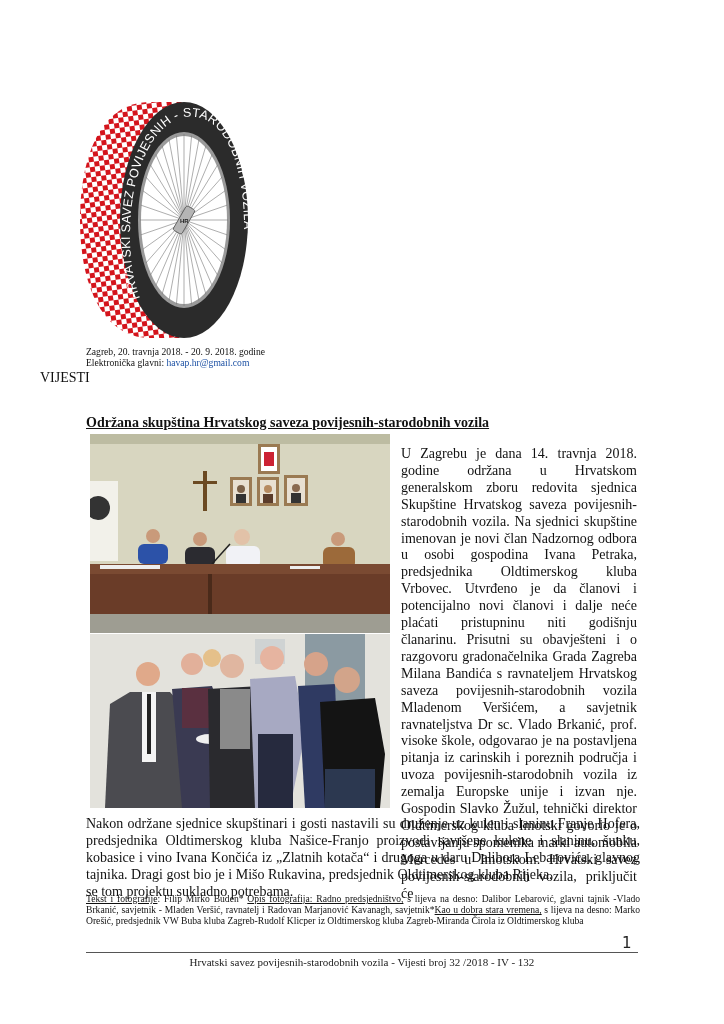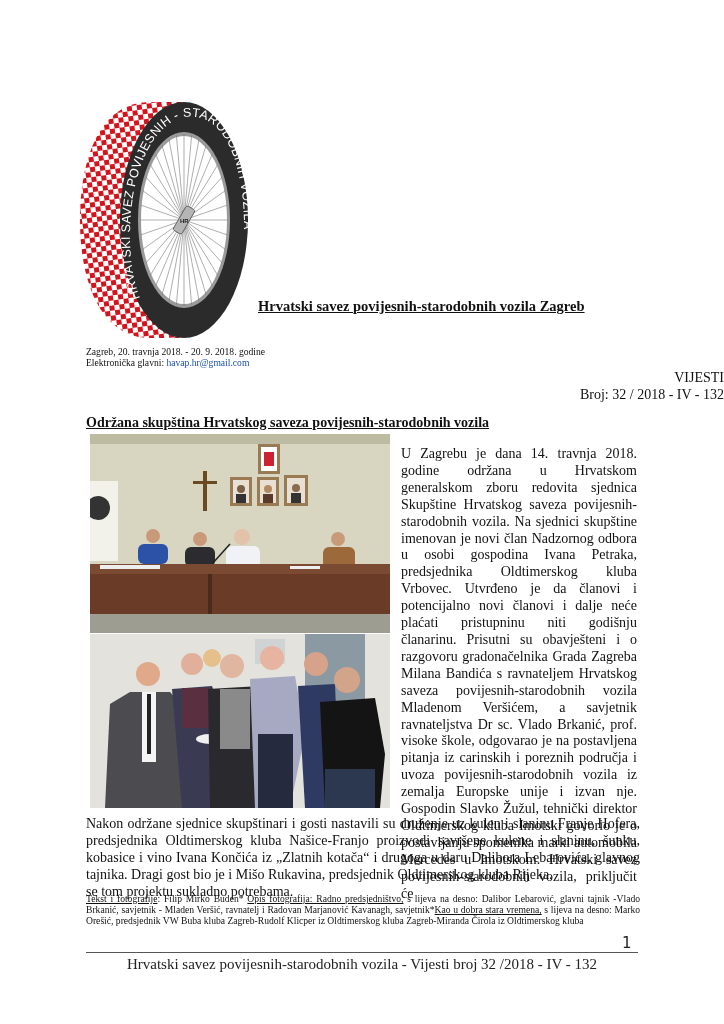--- a/index.html
+++ b/index.html
@@ -8,39 +8,39 @@
 
   
   #logo { left:80px; top:98px; width:170px; height:245px; }
 
   .org-title { left:258px; top:298px; font-size:14.5px; font-weight:bold; line-height:17px; }
   .org-title .l1 { text-decoration:underline; }
 
   .meta { left:86px; top:346px; font-size:9.6px; line-height:11px; }
   .meta a { color:#1a4fa3; }
 
-  .vijesti { left:0; width:724px; top:369px; text-align:right; font-size:14px; line-height:17px; }
+  .vijesti { left:0; width:724px; top:369px; text-align:left; font-size:14px; line-height:17px; }
   .vijesti .v1 { padding-left:40px; }
   .vijesti .v2 { padding-left:40px; }
 
   .art-title { left:86px; top:415px; font-size:14px; font-weight:bold; text-decoration:underline;text-align:center; }
 
   
   .photo { position:absolute; overflow:hidden; }
   #photo1 { left:90px; top:434px; width:300px; height:199px; background:#cfcdb6; }
   #photo2 { left:90px; top:634px; width:300px; height:174px; background:#d9d7cf; }
 
   .col-text { left:401px; top:446px; width:236px; font-size:14px; line-height:16.9px; text-align:justify; }
   .full-text { left:86px; top:816px; width:554px; font-size:14px; line-height:16.9px; text-align:justify; }
   .caption { left:86px; top:893px; width:554px; font-size:9.6px; line-height:11.2px; text-align:justify; }
   .caption u { text-decoration:underline; }
 
   .page-num { left:622px; top:934px; font-family:"DejaVu Sans", sans-serif; font-size:15px; color:#222; }
   .footer-line { left:86px; top:952px; width:552px; height:1px; background:#555; }
-  .footer { left:0; width:724px; top:956px; text-align:center; font-size:15px; color:#222; }
+  .footer { left:0; width:724px; top:956px; text-align:center; font-size:11px; color:#222; }
 </style>
 </head>
 <body>
 
 <div id="logo" class="abs">
   <svg width="170" height="245" viewBox="0 0 170 245">
     <defs>
       <pattern id="check" width="10" height="10" patternUnits="userSpaceOnUse" patternTransform="rotate(-8)">
         <rect width="10" height="10" fill="#ffffff"></rect>
         <rect width="5" height="5" fill="#d4141c"></rect>
@@ -103,33 +103,31 @@
     <text x="100" y="125" font-size="6" font-family="Liberation Sans, sans-serif" fill="#222" font-weight="bold">HR</text>
 
     <path id="ringpath" d="M60 200 C40 150 48 40 100 20 C150 8 166 80 164 140 C162 190 150 220 140 228" fill="none"></path>
     <text font-size="12.5" font-family="Liberation Sans, sans-serif" fill="#ffffff" letter-spacing="0.3">
       <textPath href="#ringpath">HRVATSKI SAVEZ POVIJESNIH - STARODOBNIH VOZILA</textPath>
     </text>
   </svg>
 </div>
 
 <div class="abs org-title">
-  <div class="l1">Hrvatski savez povijesnih-starodobnih vozila Zagreb</div>
 </div>
 
 <div class="abs meta">
   <div>Zagreb,  20. travnja 2018.  - 20. 9.  2018. godine</div>
   <div>
     <span>Elektronička glavni: </span><a>havap.hr@gmail.com</a>
   </div>
 </div>
 
 <div class="abs vijesti">
   <div class="v1">VIJESTI</div>
-  <div class="v2">Broj: 32 / 2018 - IV - 132</div>
 </div>
 
 <div class="abs art-title">Održana skupština Hrvatskog saveza povijesnih-starodobnih vozila</div>
 
 <div id="photo1" class="photo">
   <svg width="300" height="199" viewBox="0 0 300 199">
     <rect width="300" height="199" fill="#d8d6c0"></rect>
     <rect width="300" height="10" fill="#8d8b6a" opacity="0.35"></rect>
 
     <rect x="0" y="47" width="28" height="80" fill="#f2f1ea"></rect>

